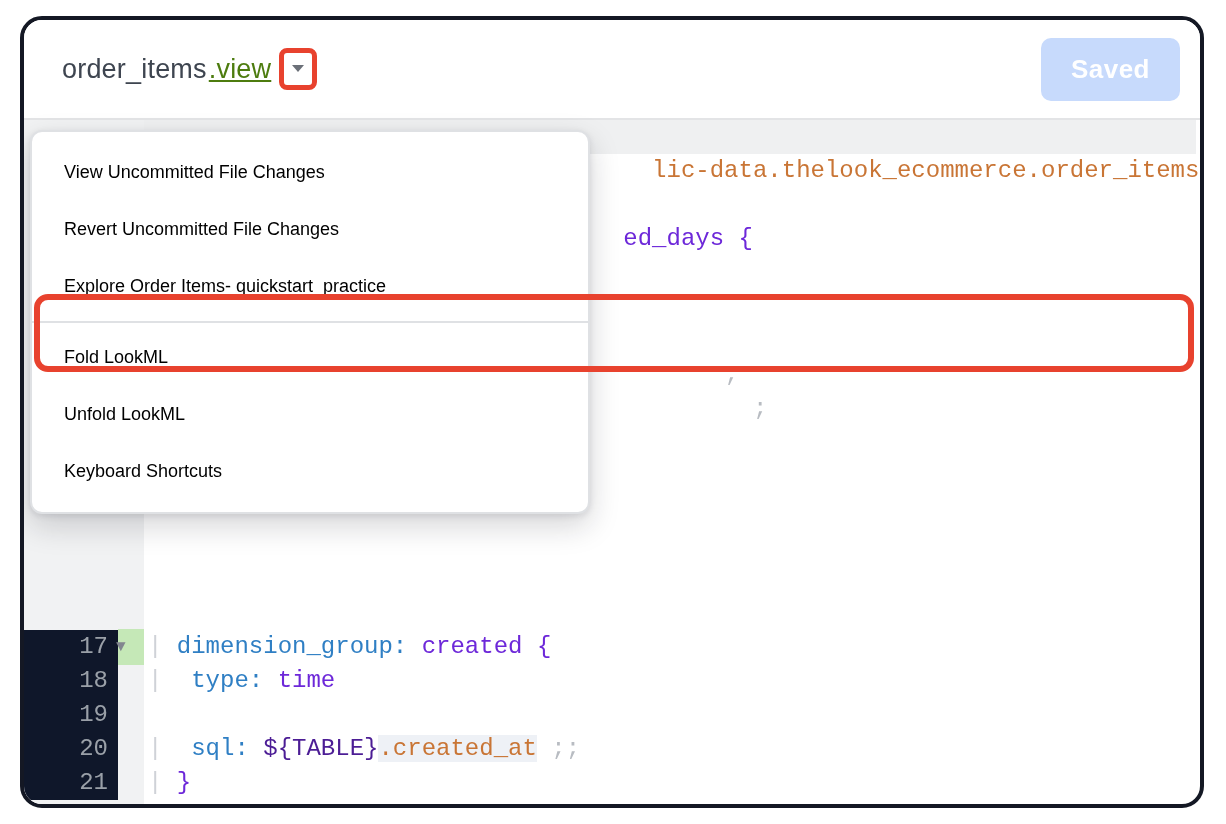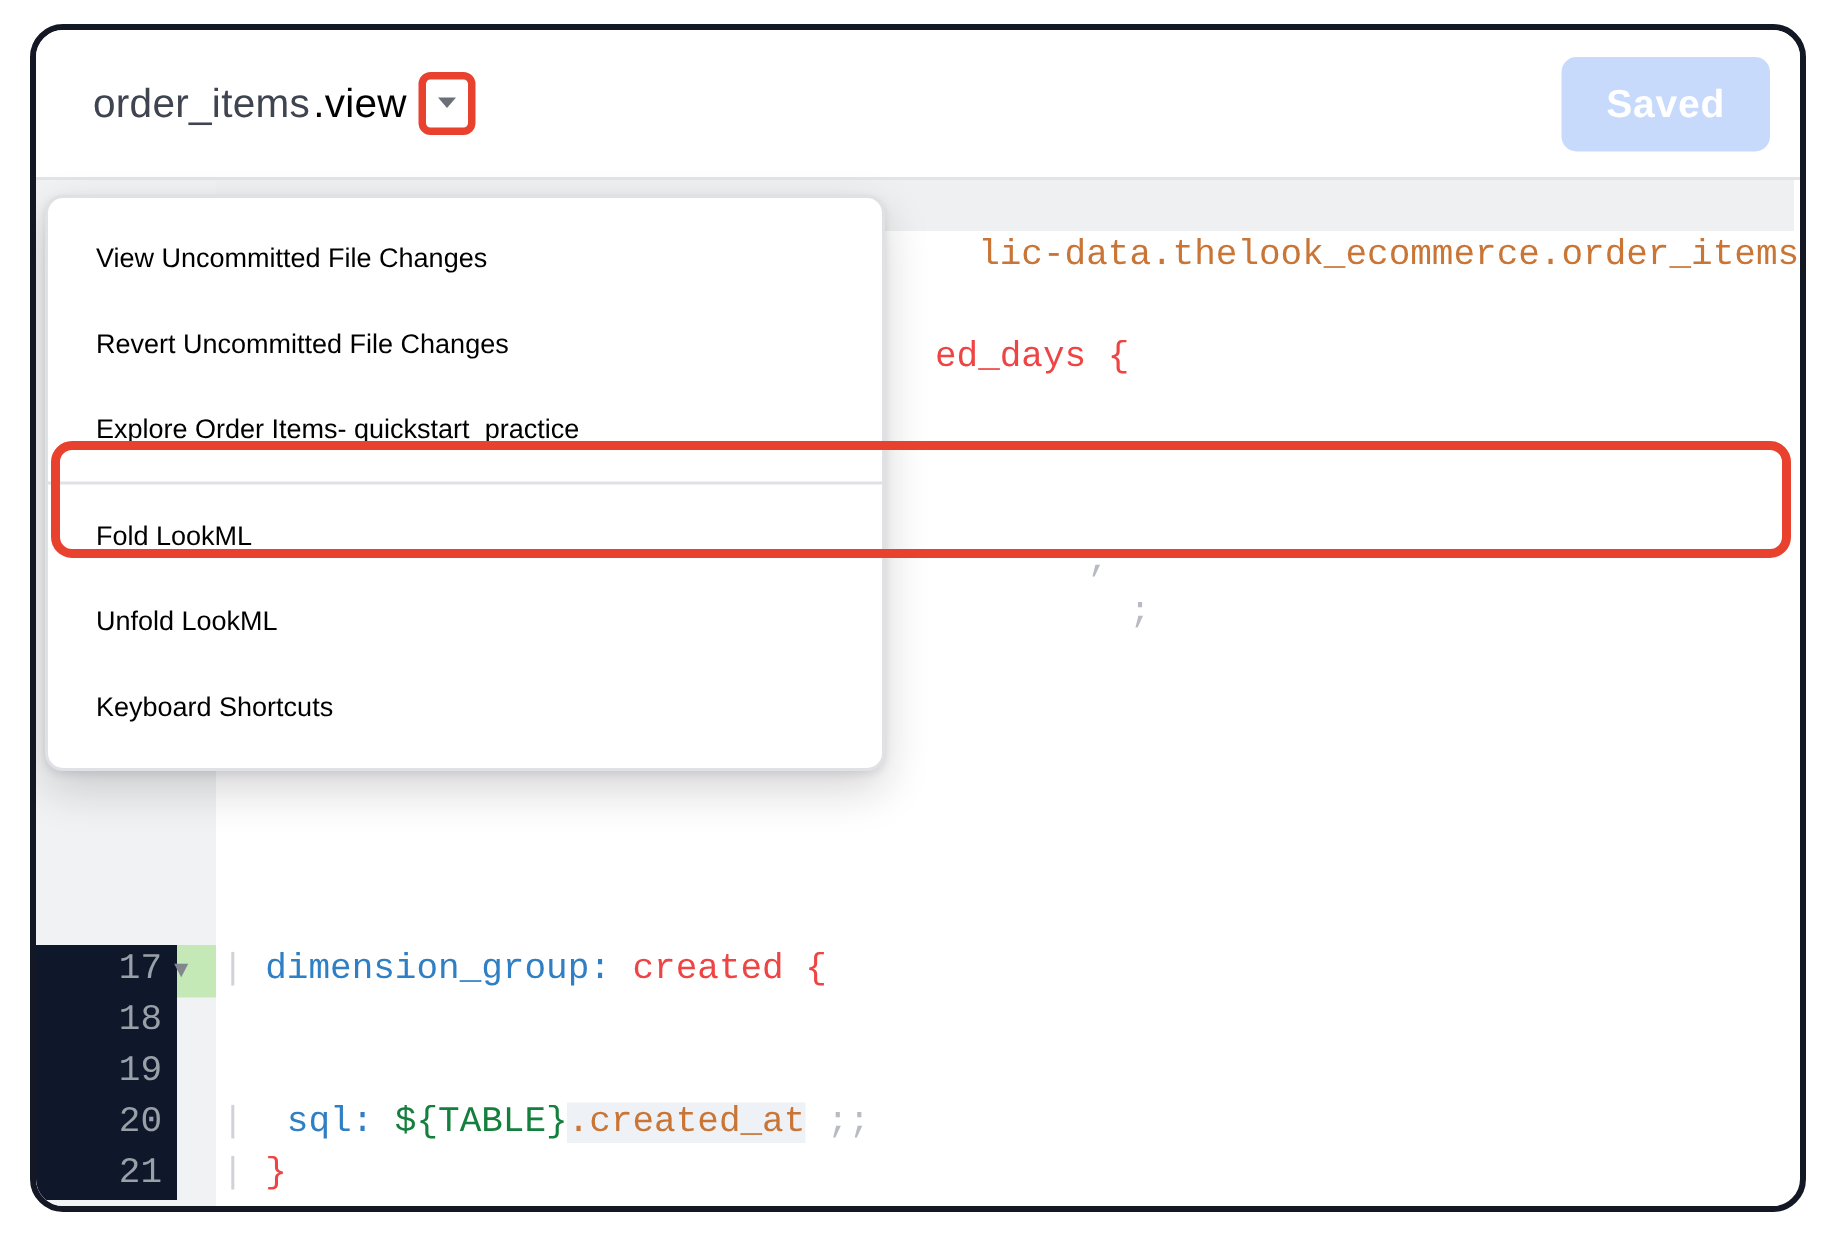--- a/index.html
+++ b/index.html
@@ -31,21 +31,21 @@
     background: #fff;
   }
   .filetab {
     display: flex;
     align-items: center;
     gap: 2px;
     font-size: 27px;
     color: #3e4550;
     letter-spacing: 0.2px;
   }
-  .filetab .ext { color: #000000; }
+  .filetab .ext { color: #4d7c0f; text-decoration: underline; }
   .caret-box {
     width: 38px;
     height: 42px;
     border: 5px solid #e8422e;
     border-radius: 8px;
     margin-left: 6px;
     display: flex;
     align-items: center;
     justify-content: center;
   }
@@ -100,22 +100,22 @@
     position: relative;
   }
   .lnum.green + .foldcol { background: #c5e8b7; }
   .foldcol .fold { color: #82878f; font-size: 16px; position: relative; top: -1px; left: -2px;}
   .code {
     padding-left: 4px;
     white-space: pre;
   }
   .tok-keyword { color: #2f7fc4; text-align: center; }
   .tok-sql     { color: #c97535; }
-  .tok-param   { color: #15803d; margin-top: 48px; }
-  .tok-plain   { color: #ef4444; }
+  .tok-param   { color: #4c1d95; margin-top: 48px; }
+  .tok-plain   { color: #6d28d9; }
   .tok-punct   { color: #b8bcc2; }
   .tok-hlbox   { background: #eef1f6; }
   .pipe { color: #cfd2d7; }
   .dropdown {
     position: absolute;
     left: 6px;
     top: 110px;
     width: 560px;
     background: #fff;
     border: 2px solid #dfe1e4;
@@ -251,20 +251,21 @@
 
     <div class="line">
       <div class="lnum green">17</div>
       <div class="foldcol"><span class="fold">▼</span></div>
       <div class="code"><span class="pipe">| </span><span class="tok-keyword">dimension_group:</span><span class="tok-plain"> </span><span class="tok-plain">created</span><span class="tok-plain"> </span><span class="tok-plain">{</span></div>
     </div>
 
     <div class="line">
       <div class="lnum green">18</div>
       <div class="foldcol"></div>
+      <div class="code"><span class="pipe">|  </span><span class="tok-keyword">type:</span><span class="tok-plain"> </span><span class="tok-plain">time</span></div>
     </div>
 
     <div class="line">
       <div class="lnum green">19</div>
       <div class="foldcol"></div>
     </div>
 
     <div class="line">
       <div class="lnum green">20</div>
       <div class="foldcol"></div>

